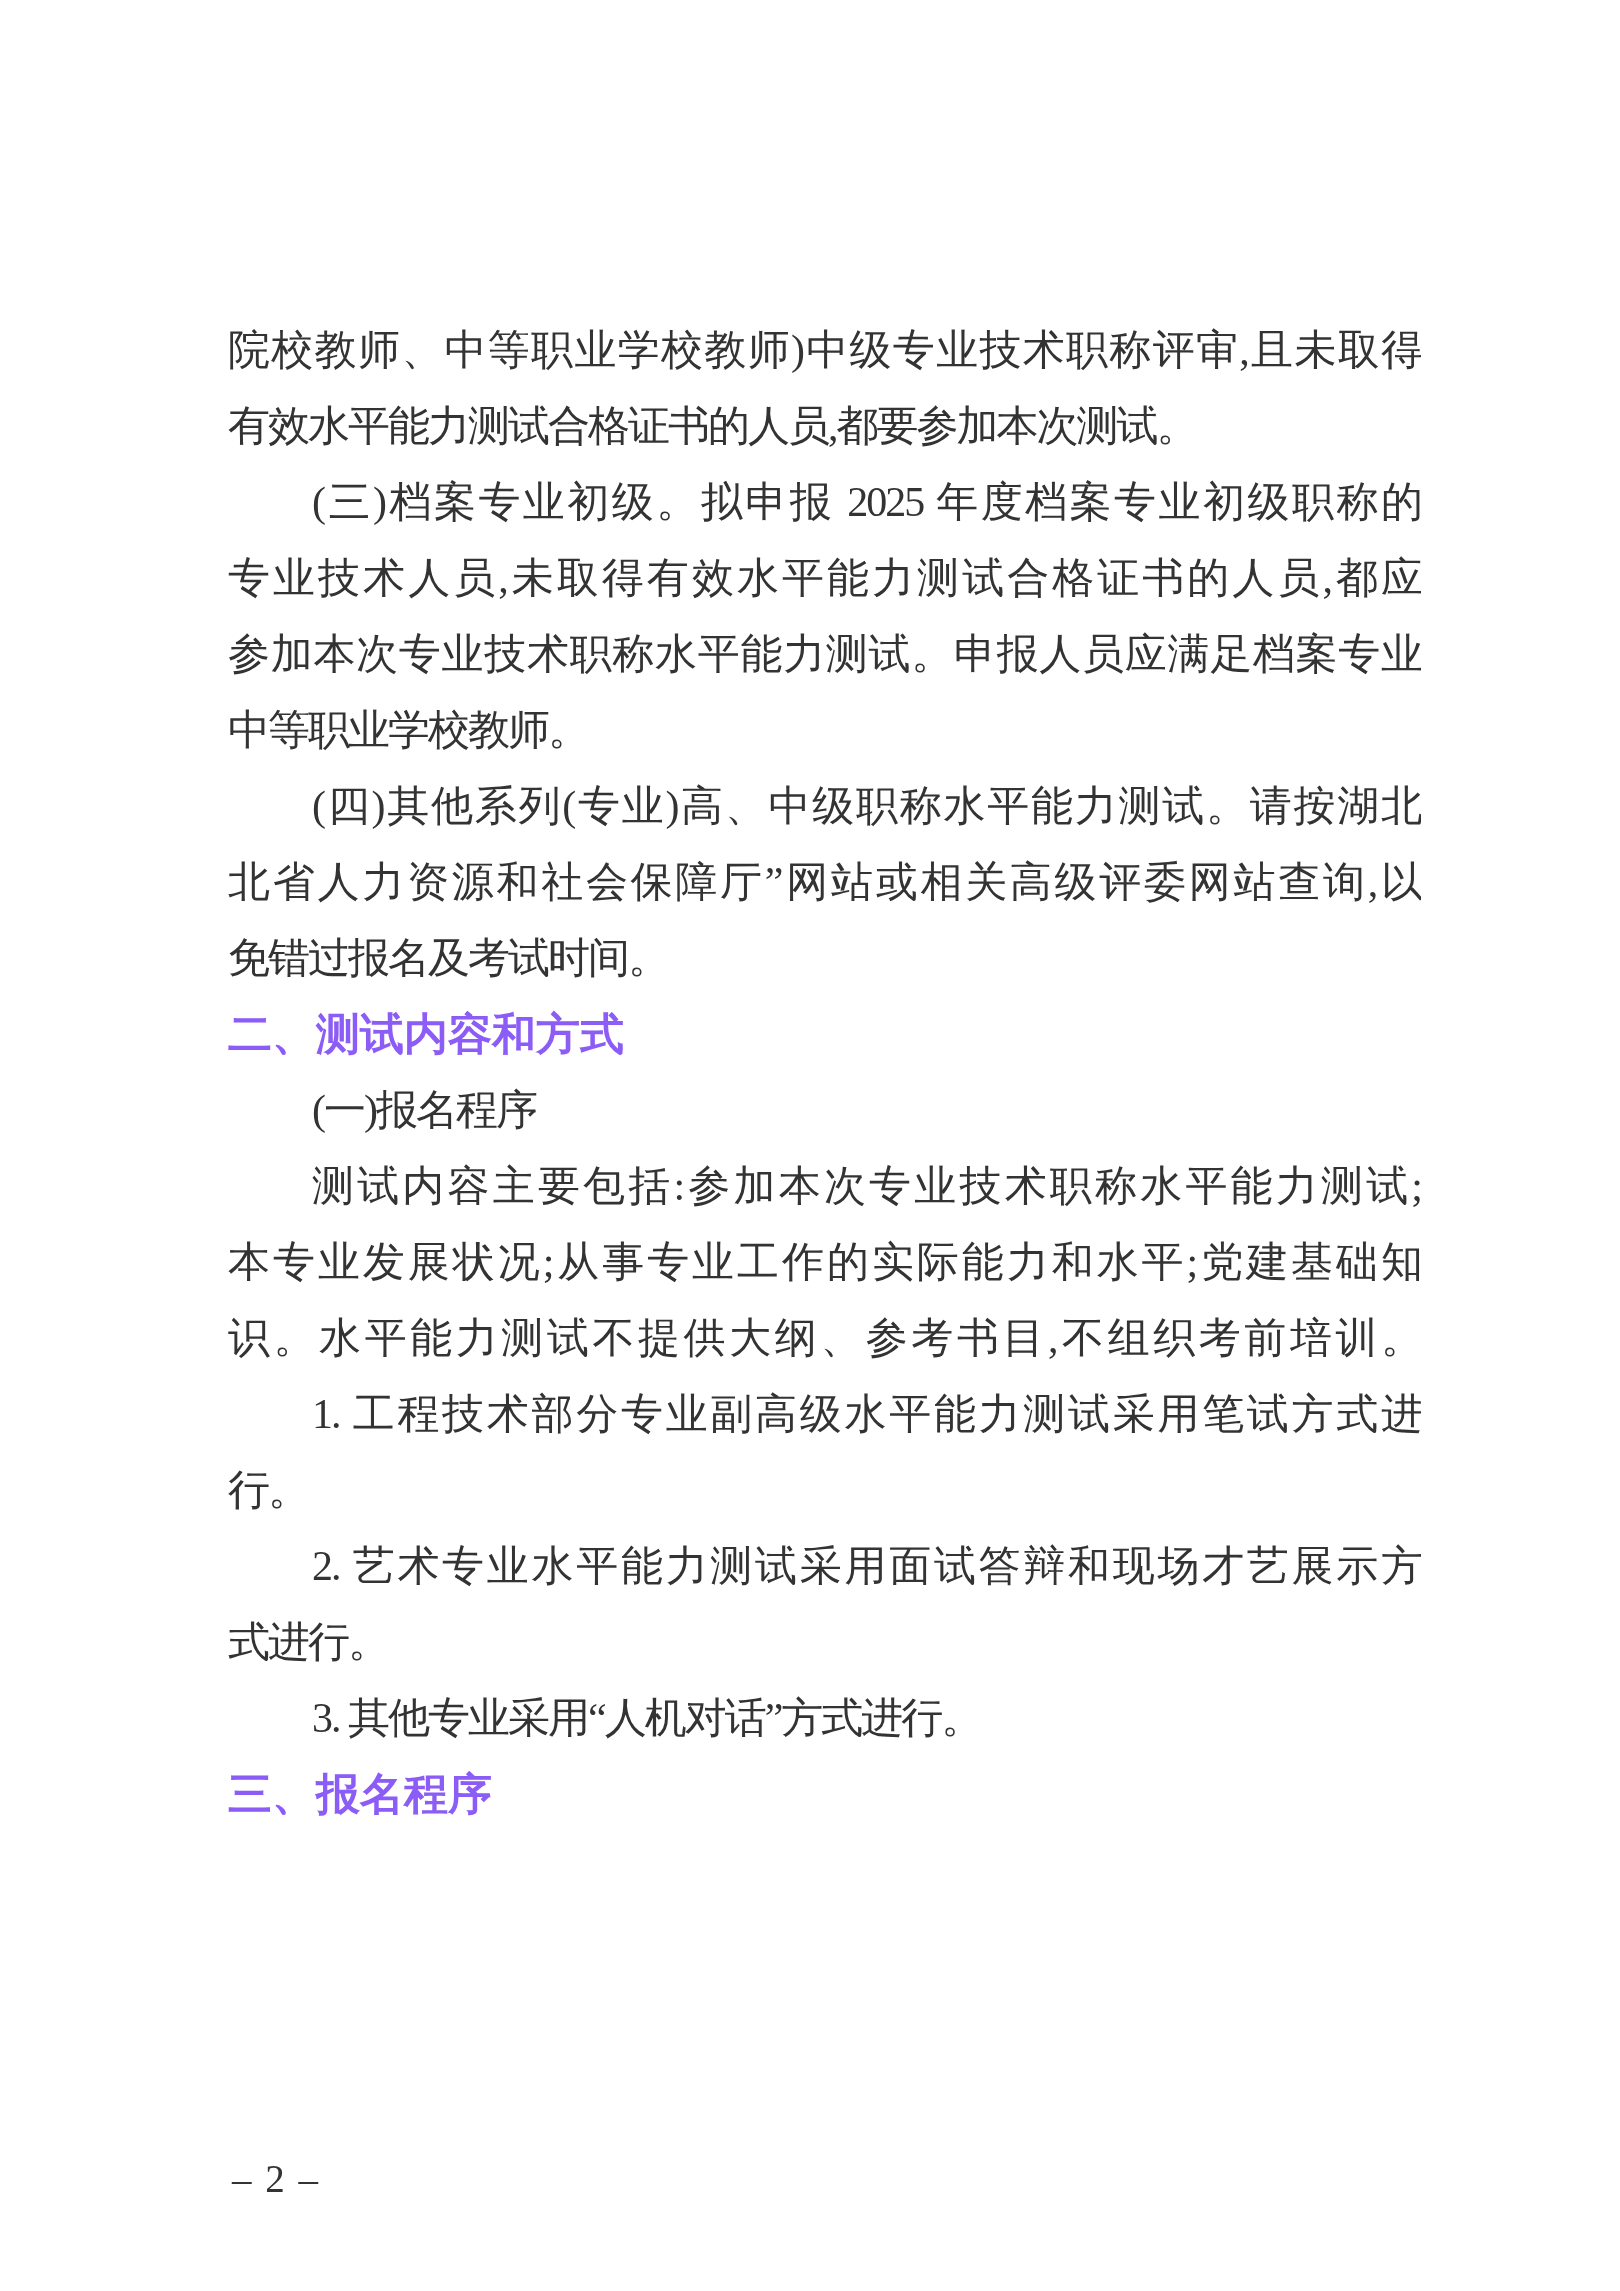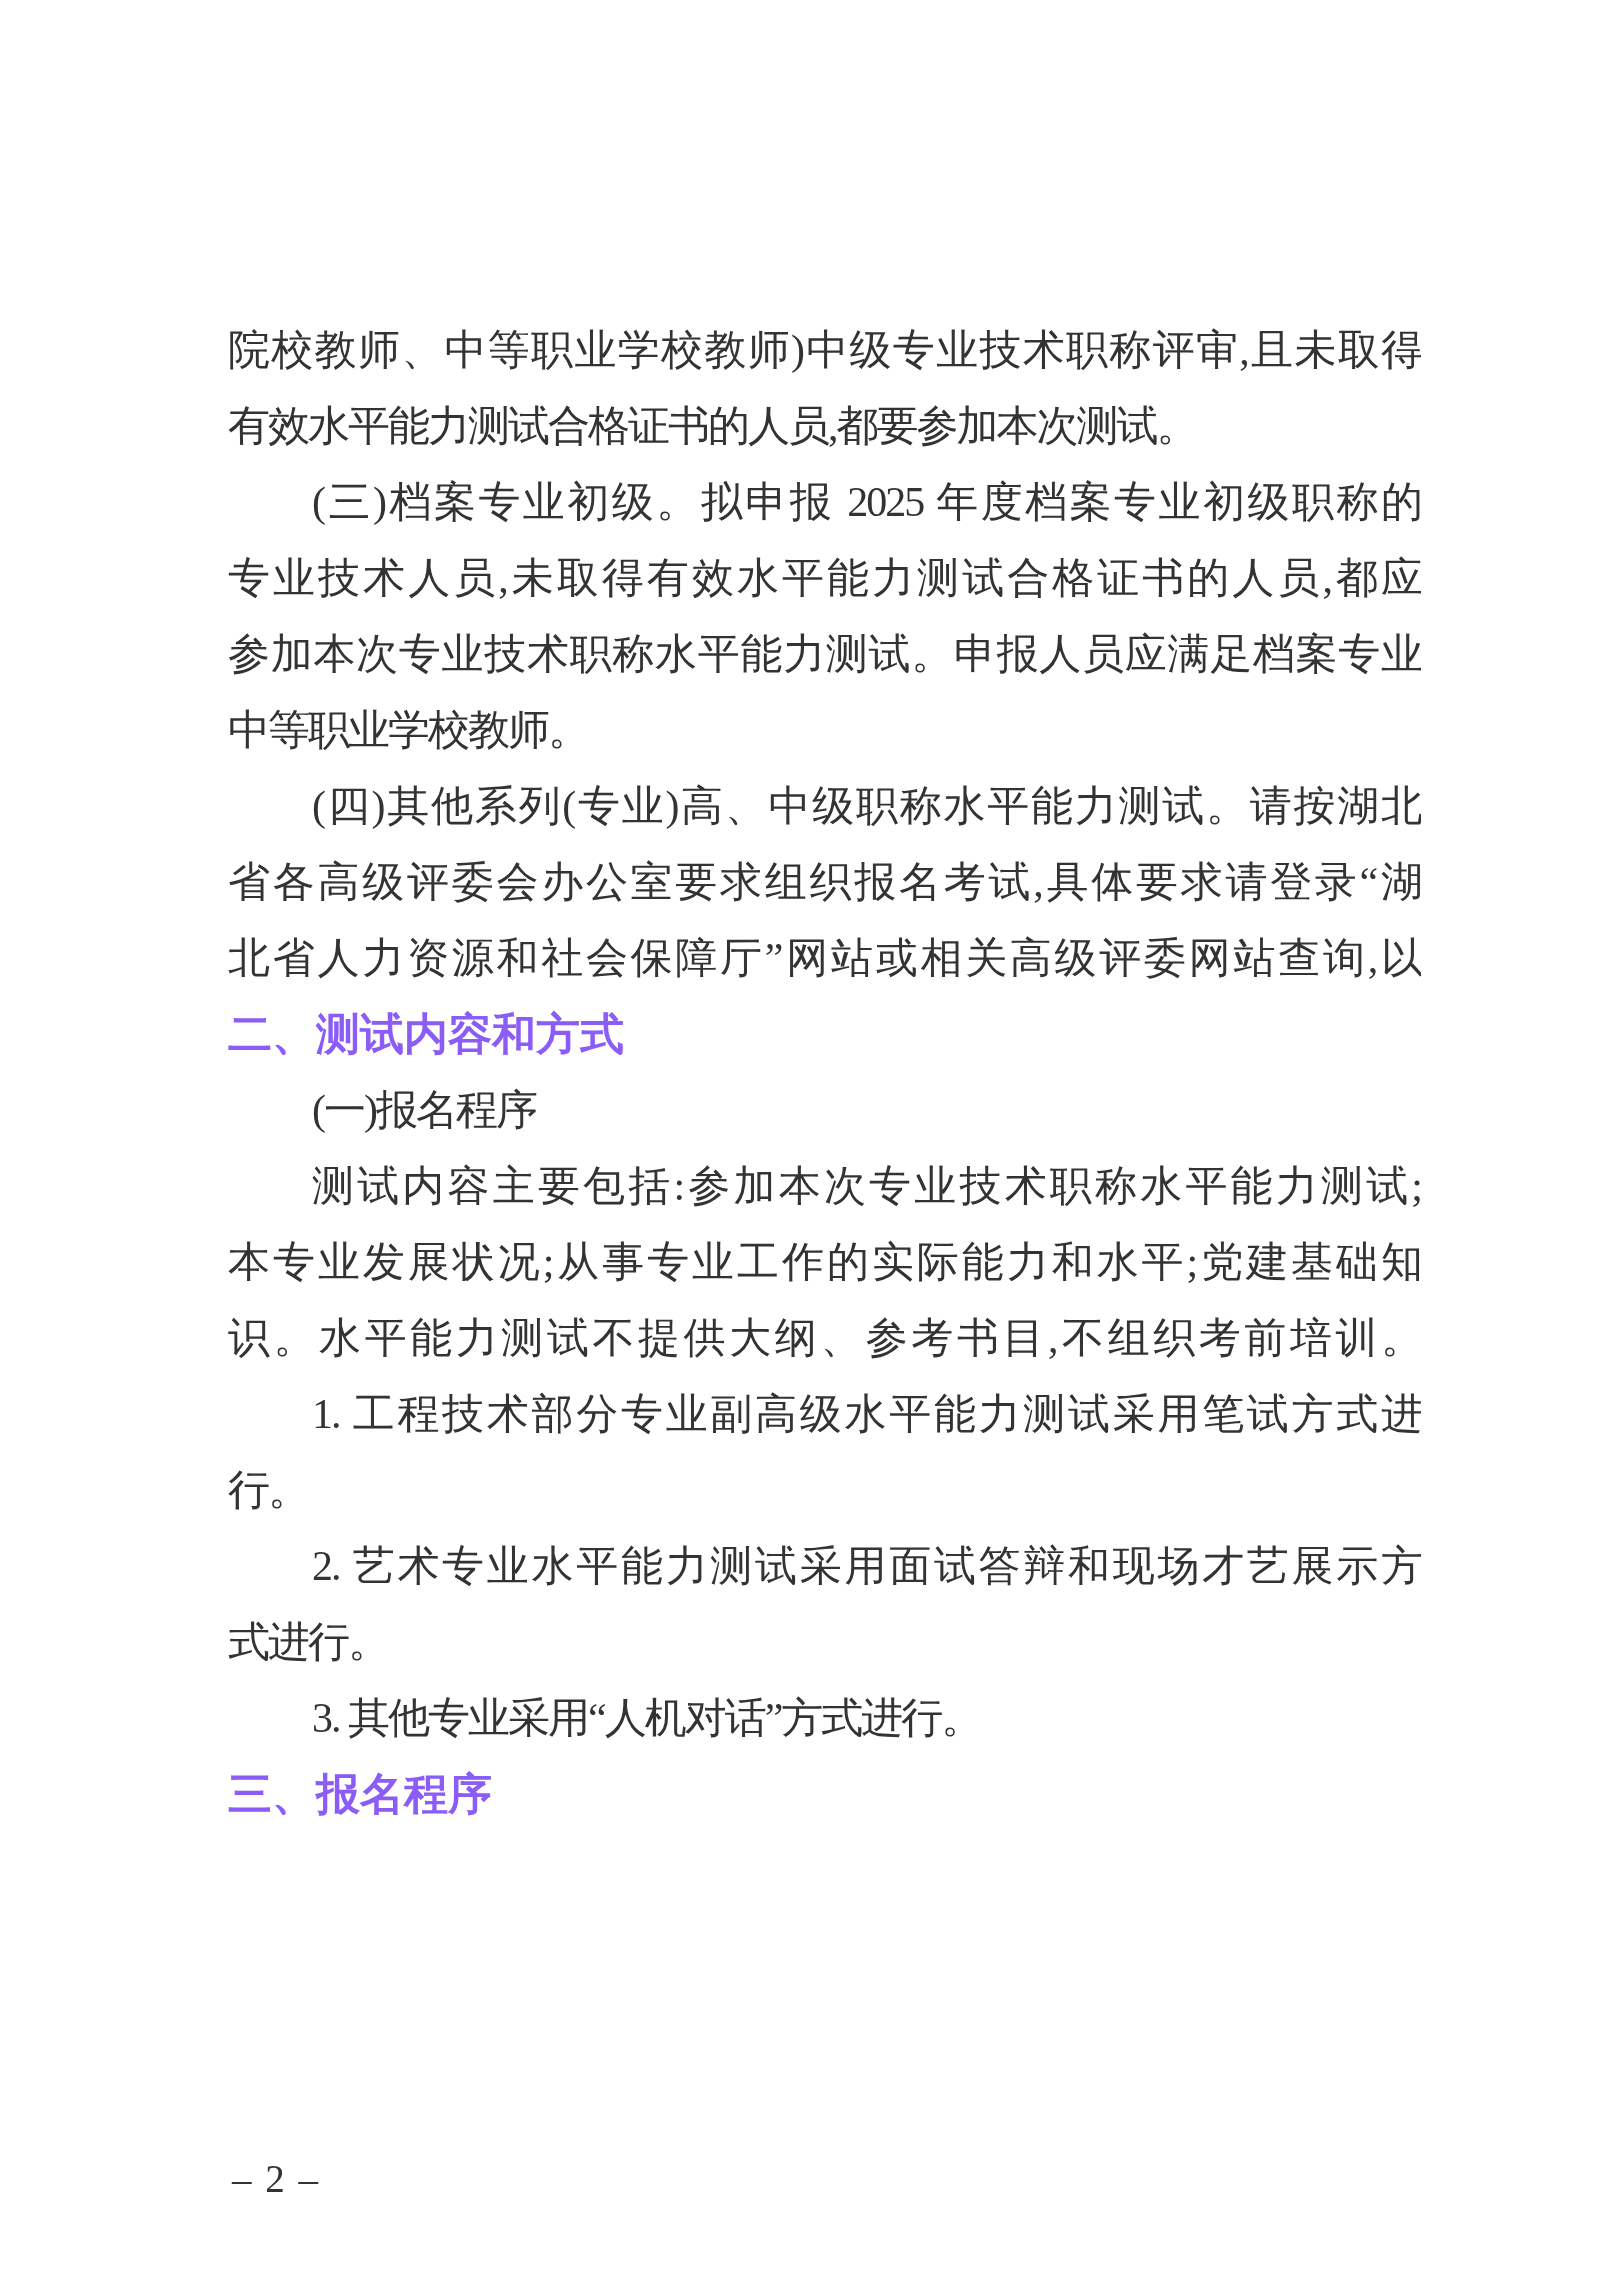--- a/index.html
+++ b/index.html
@@ -61,22 +61,22 @@
 
 <div class="page">
   <div class="text-block">
     <div class="line justify">院校教师、中等职业学校教师)中级专业技术职称评审,且未取得</div>
     <div class="line">有效水平能力测试合格证书的人员,都要参加本次测试。</div>
     <div class="line indent justify">(三)档案专业初级。拟申报 2025 年度档案专业初级职称的</div>
     <div class="line justify">专业技术人员,未取得有效水平能力测试合格证书的人员,都应</div>
     <div class="line justify">参加本次专业技术职称水平能力测试。申报人员应满足档案专业</div>
     <div class="line">中等职业学校教师。</div>
     <div class="line indent justify">(四)其他系列(专业)高、中级职称水平能力测试。请按湖北</div>
-    <div class="line justify">省各高级评委会办公室要求组织报名考试,具体要求请登录“湖</div>
     <div class="line justify">北省人力资源和社会保障厅”网站或相关高级评委网站查询,以</div>
+    <div class="line">免错过报名及考试时间。</div>
     <div class="line heading">二、测试内容和方式</div>
     <div class="line indent">(一)报名程序</div>
     <div class="line indent justify">测试内容主要包括:参加本次专业技术职称水平能力测试;</div>
     <div class="line justify">本专业发展状况;从事专业工作的实际能力和水平;党建基础知</div>
     <div class="line justify">识。水平能力测试不提供大纲、参考书目,不组织考前培训。</div>
     <div class="line indent justify">1. 工程技术部分专业副高级水平能力测试采用笔试方式进</div>
     <div class="line">行。</div>
     <div class="line indent justify">2. 艺术专业水平能力测试采用面试答辩和现场才艺展示方</div>
     <div class="line">式进行。</div>
     <div class="line indent">3. 其他专业采用“人机对话”方式进行。</div>

